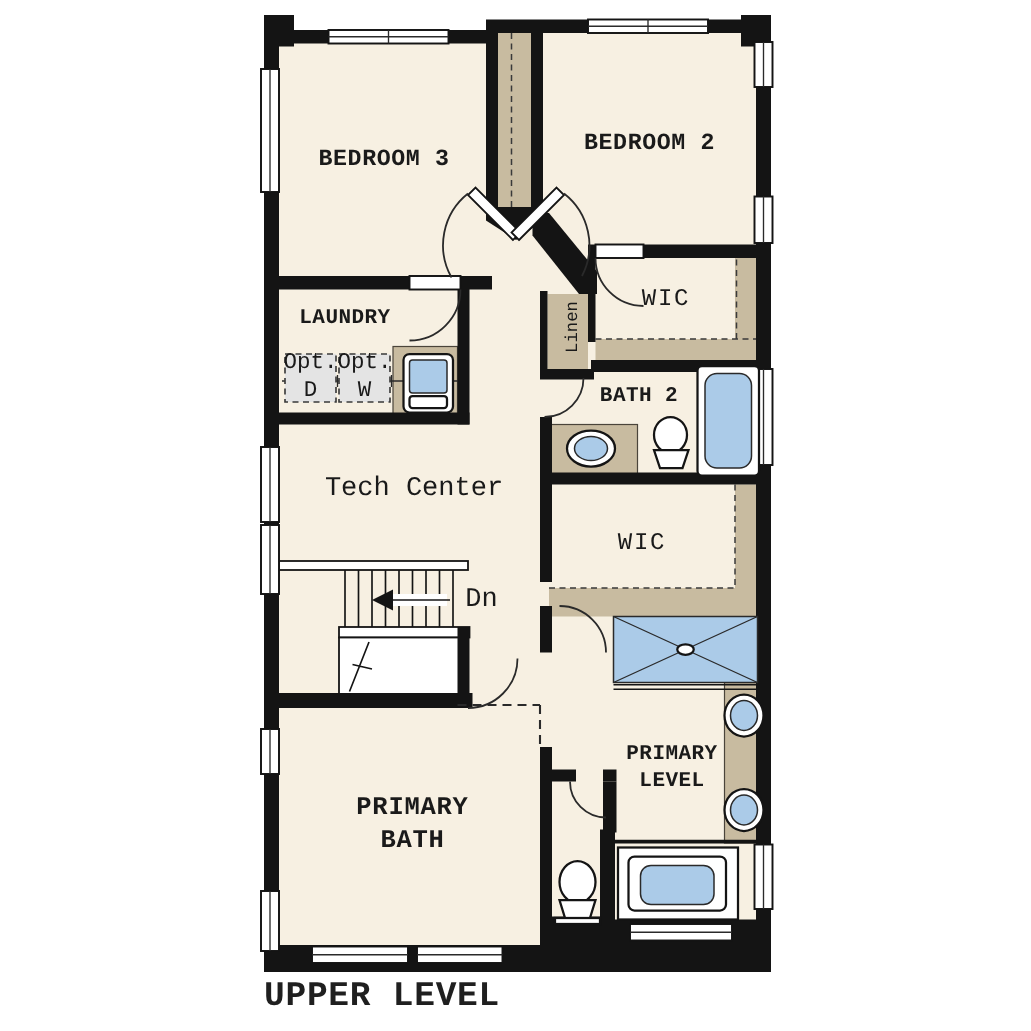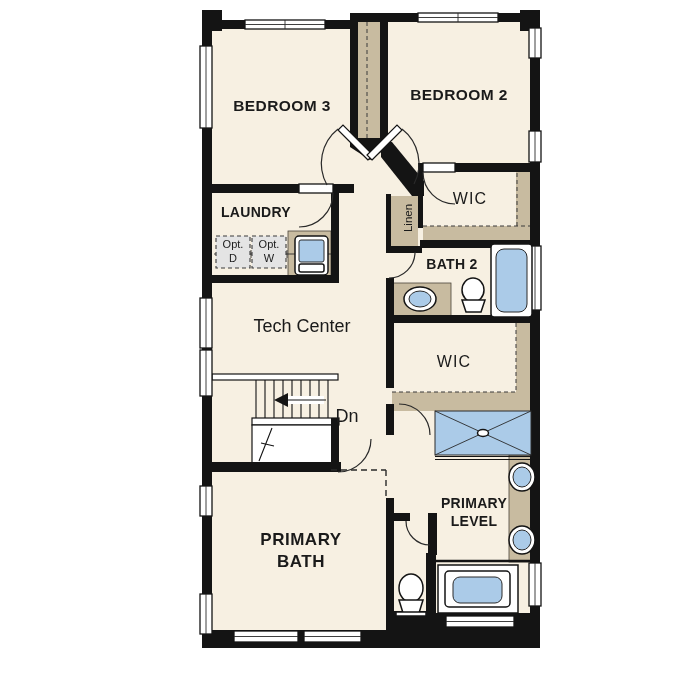--- a/index.html
+++ b/index.html
@@ -1,17 +1,17 @@
 <!DOCTYPE html>
 <html><head>
 <meta charset="utf-8">
 <style>
   html,body{margin:0;padding:0;background:#fff;}
   .stage{position:relative;width:595px;height:687px;background:#fff;overflow:hidden;
-         font-family:Liberation Sans, sans-serif;color:#1a1a1a;margin-left:26px;}
+         font-family:Liberation Mono, monospace;color:#1a1a1a;}
   .stage svg{position:absolute;left:0;top:0;}
   
   .wall{fill:#141414;}
   .floor{fill:#f7f0e2;}
   .tan{fill:#c8bba0;}
   .tanln{fill:#c8bba0;stroke:#4a443a;stroke-width:0.8;}
   .blue{fill:#abcbe8;stroke:#2a2a2a;stroke-width:1;}
   .optbox{fill:#e4e4e4;stroke:#3a3a3a;stroke-width:1.1;stroke-dasharray:4 3;}
   .win{fill:#ffffff;stroke:#141414;stroke-width:1.3;}
   .ln{stroke:#141414;stroke-width:1.1;fill:none;}
@@ -23,21 +23,21 @@
   .leaf{fill:#ffffff;stroke:#141414;stroke-width:1.2;}
   
   .lbl{position:absolute;transform:translate(-50%,-50%);white-space:nowrap;
        text-align:center;color:#1a1a1a;}
   .b16{font-size:15.5px;font-weight:bold;letter-spacing:.4px;}
   .b14{font-size:14px;font-weight:bold;letter-spacing:.3px;}
   .b17{font-size:17px;font-weight:bold;letter-spacing:.5px;line-height:1.32;}
   .b14m{font-size:14px;font-weight:bold;letter-spacing:.3px;line-height:1.3;}
   .r12{font-size:18px;font-weight:normal;}
   .r12w{font-size:16px;font-weight:normal;letter-spacing:1.2px;}
-  .r10{font-size:11px;font-weight:normal;line-height:1.25;}
+  .r10{font-size:15px;font-weight:normal;line-height:1.25;}
   .vert{transform:translate(-50%,-50%) rotate(-90deg);font-size:11.5px;font-weight:normal;}
   .title{position:absolute;font-size:23px;font-weight:bold;letter-spacing:.5px;color:#1f1f1f;}
   .lbl span{display:block;}
 </style>
 </head>
 <body>
 
 <div class="stage">
   <svg width="687" height="687" viewBox="0 0 687 687">
 
@@ -226,22 +226,23 @@
   </div>
   <div class="lbl r10" style="left:243px;top:252px;">
     <span>Opt.</span>
     <span>W</span>
   </div>
   <div class="lbl vert" style="left:382px;top:218px;">Linen</div>
   <div class="lbl r12w" style="left:444px;top:199px;">WIC</div>
   <div class="lbl b14" style="left:426px;top:264px;">BATH 2</div>
   <div class="lbl r12" style="left:276px;top:326px;">Tech Center</div>
   <div class="lbl r12w" style="left:428px;top:362px;">WIC</div>
-  <div class="lbl r12" style="left:321px;top:416px;">Dn</div>
+  <div class="lbl r12" style="left:321px;top:400px;">Dn</div>
   <div class="lbl b14m" style="left:448px;top:512px;">
     <span>PRIMARY</span>
     <span>LEVEL</span>
   </div>
   <div class="lbl b17" style="left:275px;top:551px;">
     <span>PRIMARY</span>
     <span>BATH</span>
   </div>
+  <div class="title" style="left:176px;top:651px;">UPPER LEVEL</div>
 </div>
 
 </body></html>

